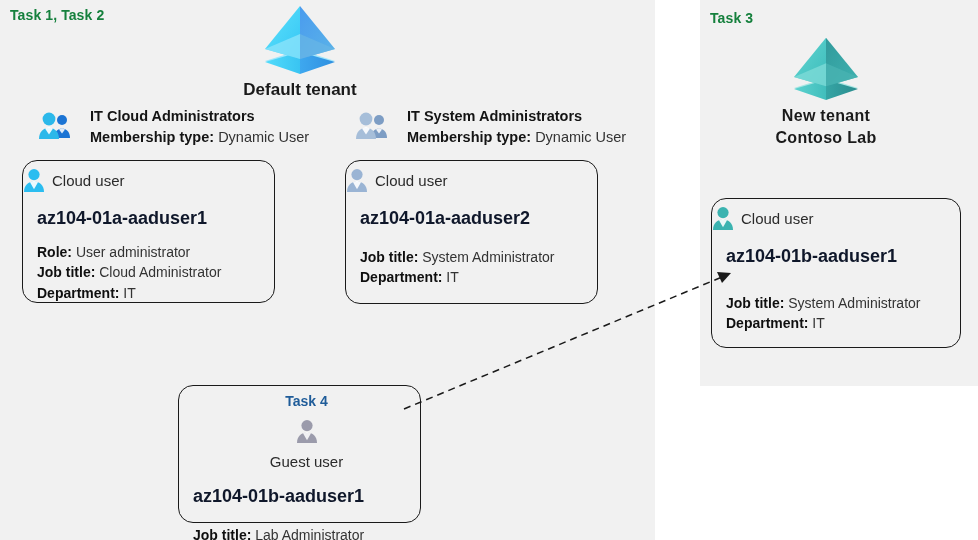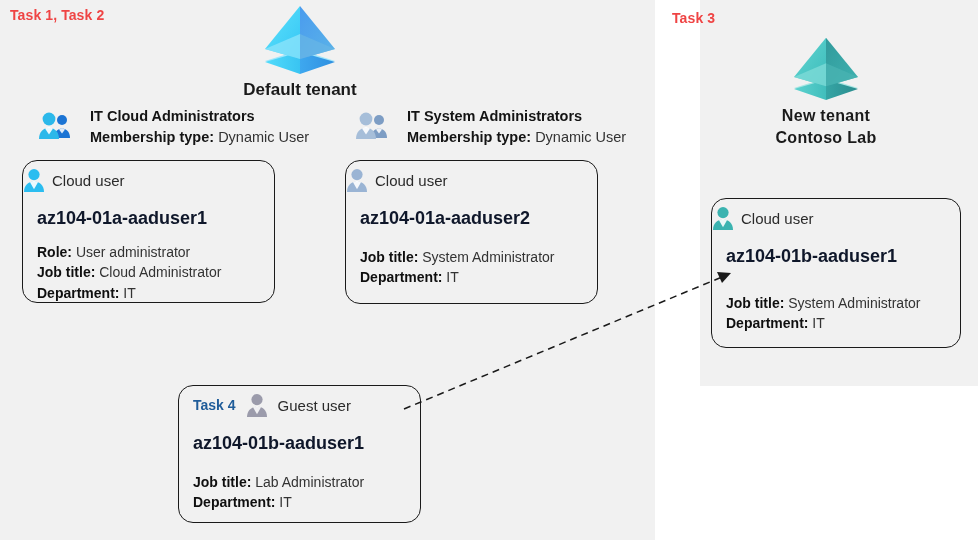--- a/index.html
+++ b/index.html
@@ -23,28 +23,28 @@
   .panel {
     position: absolute;
     background: #f1f1f1;
   }
   #panel-left  { left: 0;     top: 0;   width: 655px; height: 540px; }
   #panel-right { left: 700px; top: 0;   width: 278px; height: 386px; }
 
   
   .task-label {
     position: absolute;
-    color: #ef4444;
+    color: #15803d;
     font-weight: bold;
     font-size: 14px;
     letter-spacing: .1px;
     white-space: nowrap;
   }
   #task12-label { left: 10px;  top: 7px; }
-  #task3-label  { left: 672px; top: 10px; }
+  #task3-label  { left: 710px; top: 10px; }
 
   
   .tenant {
     position: absolute;
     text-align: center;
   }
   .tenant-title {
     font-size: 17px;
     font-weight: bold;
     color: #1a1a1a;
@@ -93,23 +93,24 @@
   }
   .card-head {
     display: flex;
     align-items: center;
     justify-content: flex-start;
     gap: 7px;
     white-space: nowrap;
     margin-top: 7px;
   }
   .card-head.left-task {
-    justify-content: flex-start;
+    justify-content: space-between;
     padding-left: 14px;
     gap: 10px;
+    flex-direction: column;
   }
   .card-head .task-inline {
     color: #1f5c99;
     font-weight: bold;
     font-size: 14px;
   }
   .card-usertype {
     font-size: 15px;
     color: #2b2b2b;
   }

